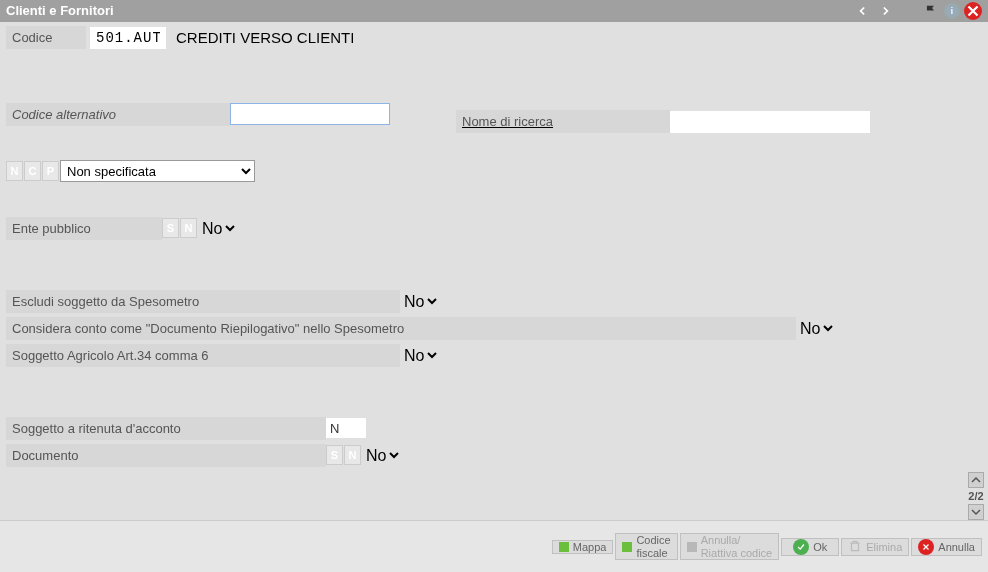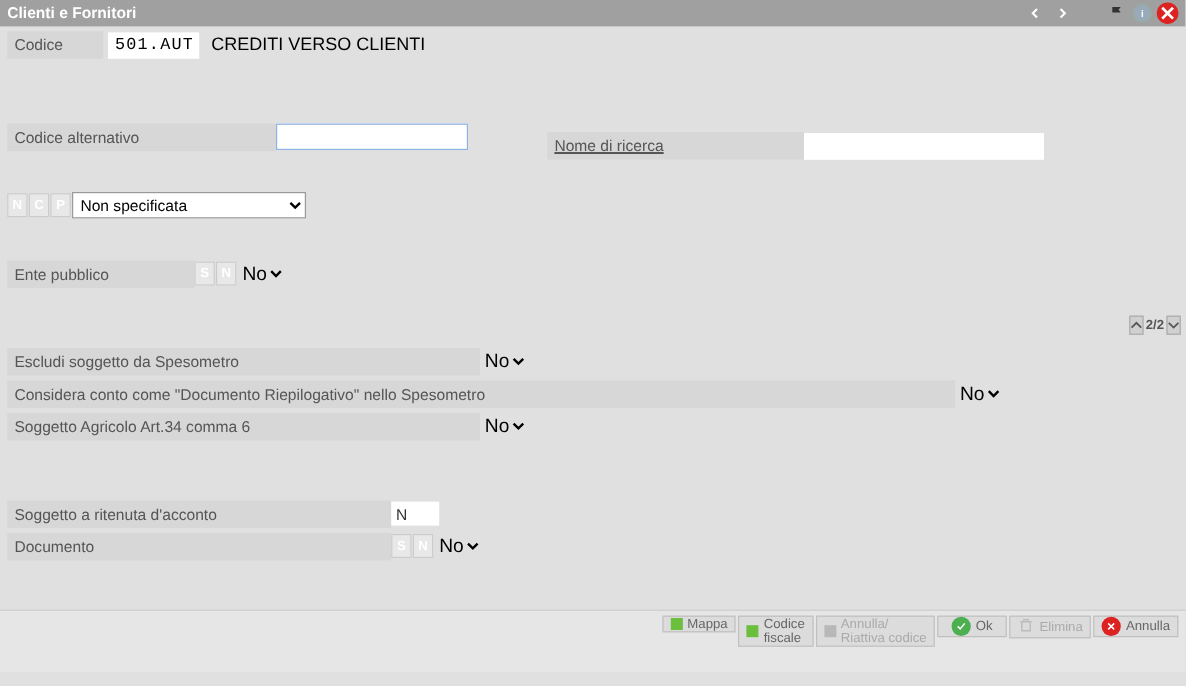--- a/index.html
+++ b/index.html
@@ -49,21 +49,21 @@
     width:76px;
     margin-left:4px;
   }
   .title-desc { font-size:15px; color:#000000; margin-left:10px; }
 
   .spacer-lg { height:50px; }
   .spacer-md { height:30px; }
   .spacer-sm { height:46px; }
 
   .form-row { display:flex; align-items:center; margin-bottom:3px; min-height:24px; }
-  .lbl-220 { width:224px; }
+  .lbl-220 { width:224px;font-style:italic; }
   .lbl-155 { width:156px; }
   .lbl-320 { width:320px; }
   .lbl-395 { width:394px; }
   .lbl-800 { width:790px; }
 
   .text-input {
     background:#fff;
     border:1px solid #8cb4e6;
     height:22px;
     padding:0 4px;
@@ -112,38 +112,38 @@
   .right-column { position:absolute; left:456px; top:110px; display:flex; align-items:center;text-decoration:underline; }
   .right-column .label { width:214px; }
 
   .side-scroll {
     position:absolute;
     right:4px;
     top:22px;
     bottom:52px;
     width:16px;
     display:flex;
-    flex-direction:row;
+    flex-direction:column;
     justify-content:flex-end;
     align-items:center;
     gap:2px;
     font-size:10px;
     color:#555;
   }
   .scroll-btn { width:16px;height:16px;background:#d0d0d0;border:1px solid #aaa;display:flex;align-items:center;justify-content:center;color:#444;font-size:10px;cursor:pointer;}
 
   .bottom-bar {
     position:absolute;
-    left:0; right:0; bottom:12px;
+    left:0; right:0; bottom:0;
     height:52px;
     background:#e6e6e6;
     border-top:1px solid #ccc;
     display:flex;
     justify-content:flex-end;
-    align-items:flex-start;
+    align-items:center;
     padding:4px 6px;
     gap:2px;
   }
   .tool-btn {
     background:#dcdcdc;
     border:1px solid #c0c0c0;
     min-width:58px;
     display:flex;
     flex-direction:row;
     align-items:center;

